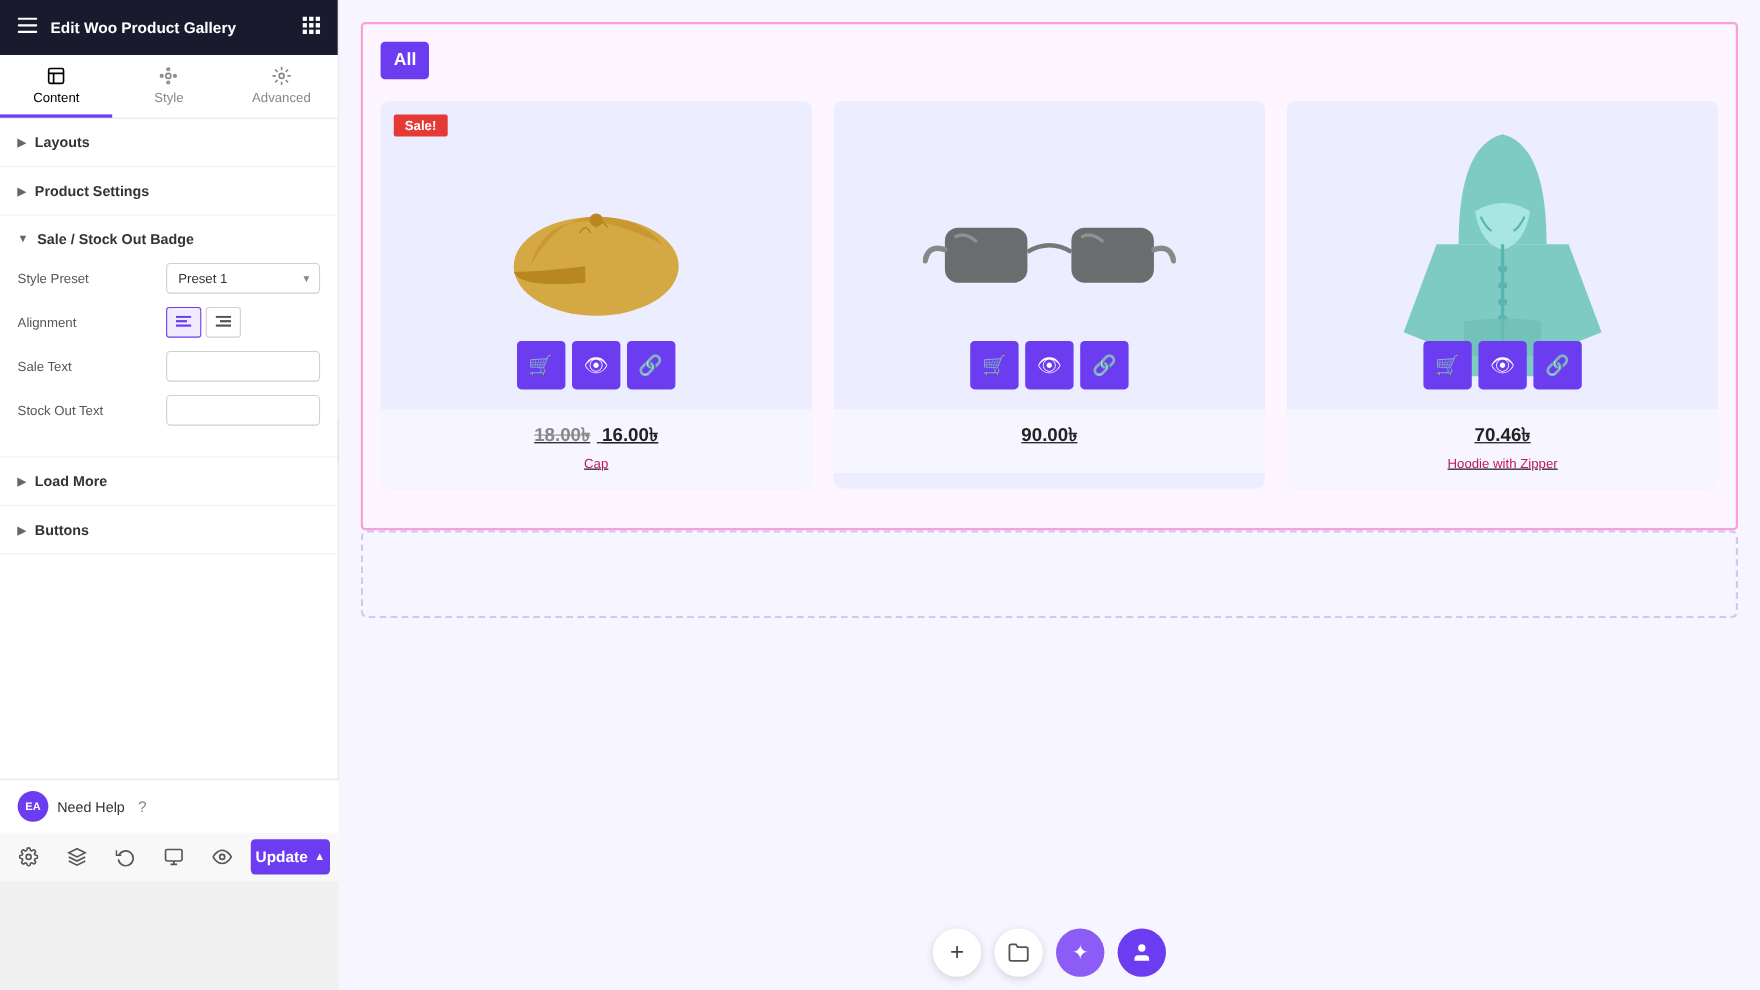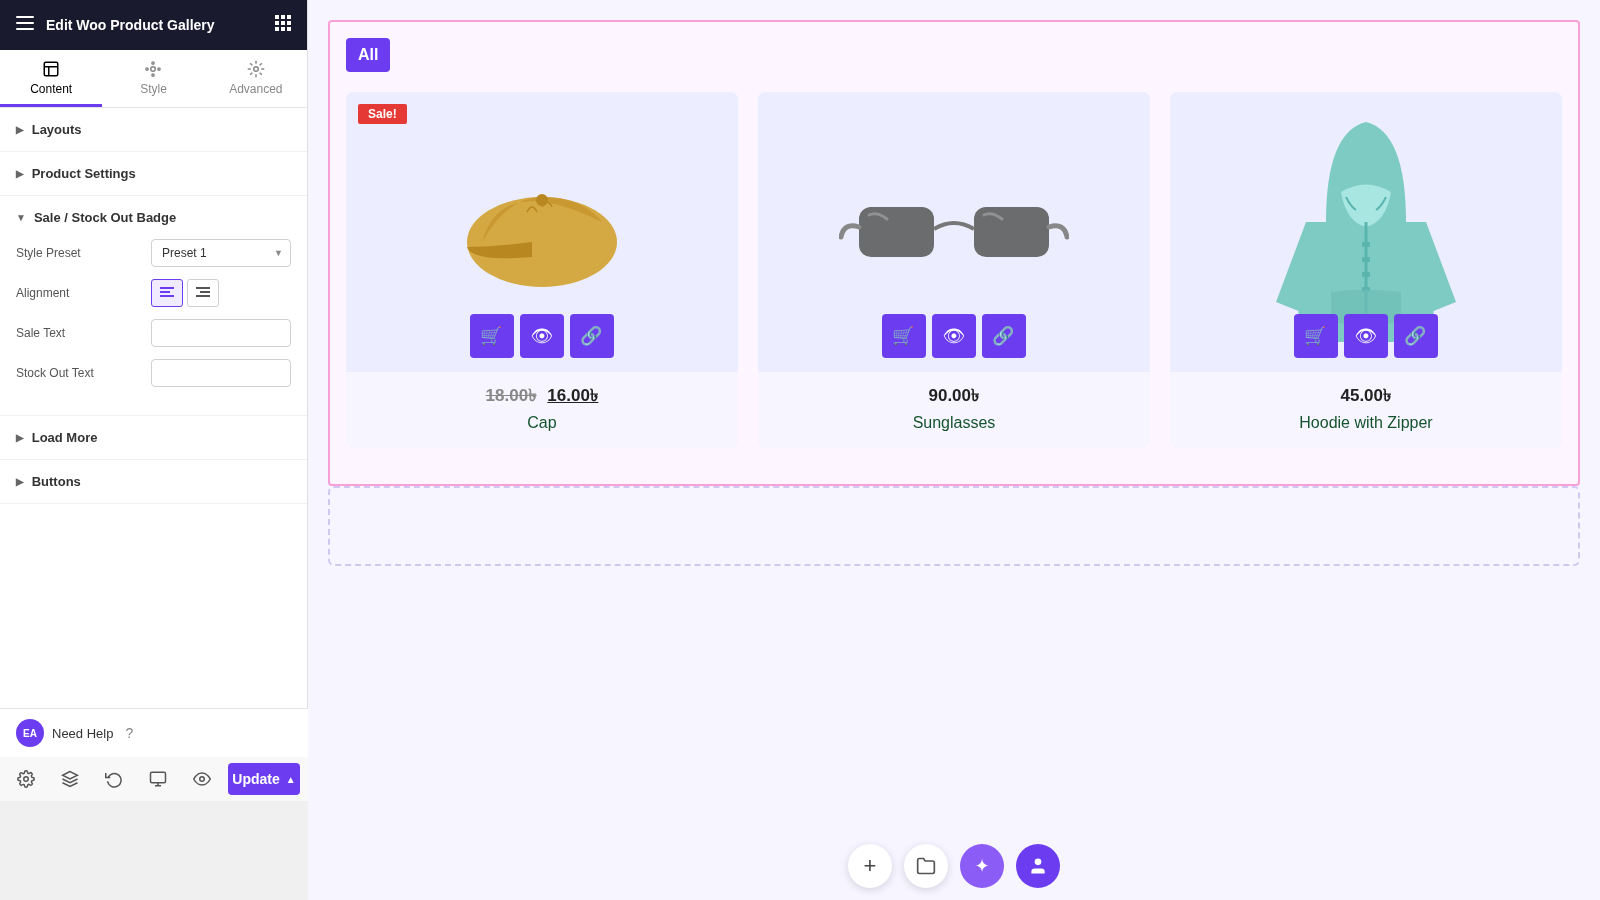--- a/index.html
+++ b/index.html
@@ -356,20 +356,21 @@
       display: flex;
       align-items: center;
       justify-content: center;
       color: #fff;
       font-size: 18px;
     }
 
     .product-card-info {
       padding: 10px 16px 16px;
       background: #f7f5ff;
+      text-decoration: underline;
     }
 
     .product-price {
       font-size: 17px;
       font-weight: 600;
       color: #222;
       margin-bottom: 4px;
       text-align: center;
     }
 
@@ -378,22 +379,22 @@
       color: #888;
       margin-right: 6px;
     }
 
     .product-price .sale {
       text-decoration: underline;
       color: #222;
     }
 
     .product-name {
-      font-size: 16px;
-      color: #14532d;
+      font-size: 12px;
+      color: #be185d;
       text-align: center;
     }
 
     
     .canvas-bottom-bar {
       position: fixed;
       bottom: 0;
       left: 308px;
       right: 0;
       background: transparent;
@@ -685,21 +686,20 @@
           </div>
           <div class="product-actions">
             <button class="action-btn">🛒</button>
             <button class="action-btn">👁</button>
             <button class="action-btn">🔗</button>
           </div>
           <div class="product-card-info">
             <div class="product-price">
               <span>90.00৳</span>
             </div>
-            <div class="product-name">Sunglasses</div>
           </div>
         </div>
 
         <div class="product-card">
           <div class="product-card-image">
 
             <svg width="200" height="260" viewBox="0 0 200 260">
 
               <path d="M40 120 L30 240 L170 240 L160 120 Z" fill="#7ecbc4"></path>
 
@@ -724,21 +724,21 @@
               <path d="M120 95 Q115 105 110 108" stroke="#5ab5af" stroke-width="2" fill="none"></path>
             </svg>
           </div>
           <div class="product-actions">
             <button class="action-btn">🛒</button>
             <button class="action-btn">👁</button>
             <button class="action-btn">🔗</button>
           </div>
           <div class="product-card-info">
             <div class="product-price">
-              <span>45.00৳</span>
+              <span>70.46৳</span>
             </div>
             <div class="product-name">Hoodie with Zipper</div>
           </div>
         </div>
 
       </div>
 
     </div>
 
     <div class="dashed-container"></div>

